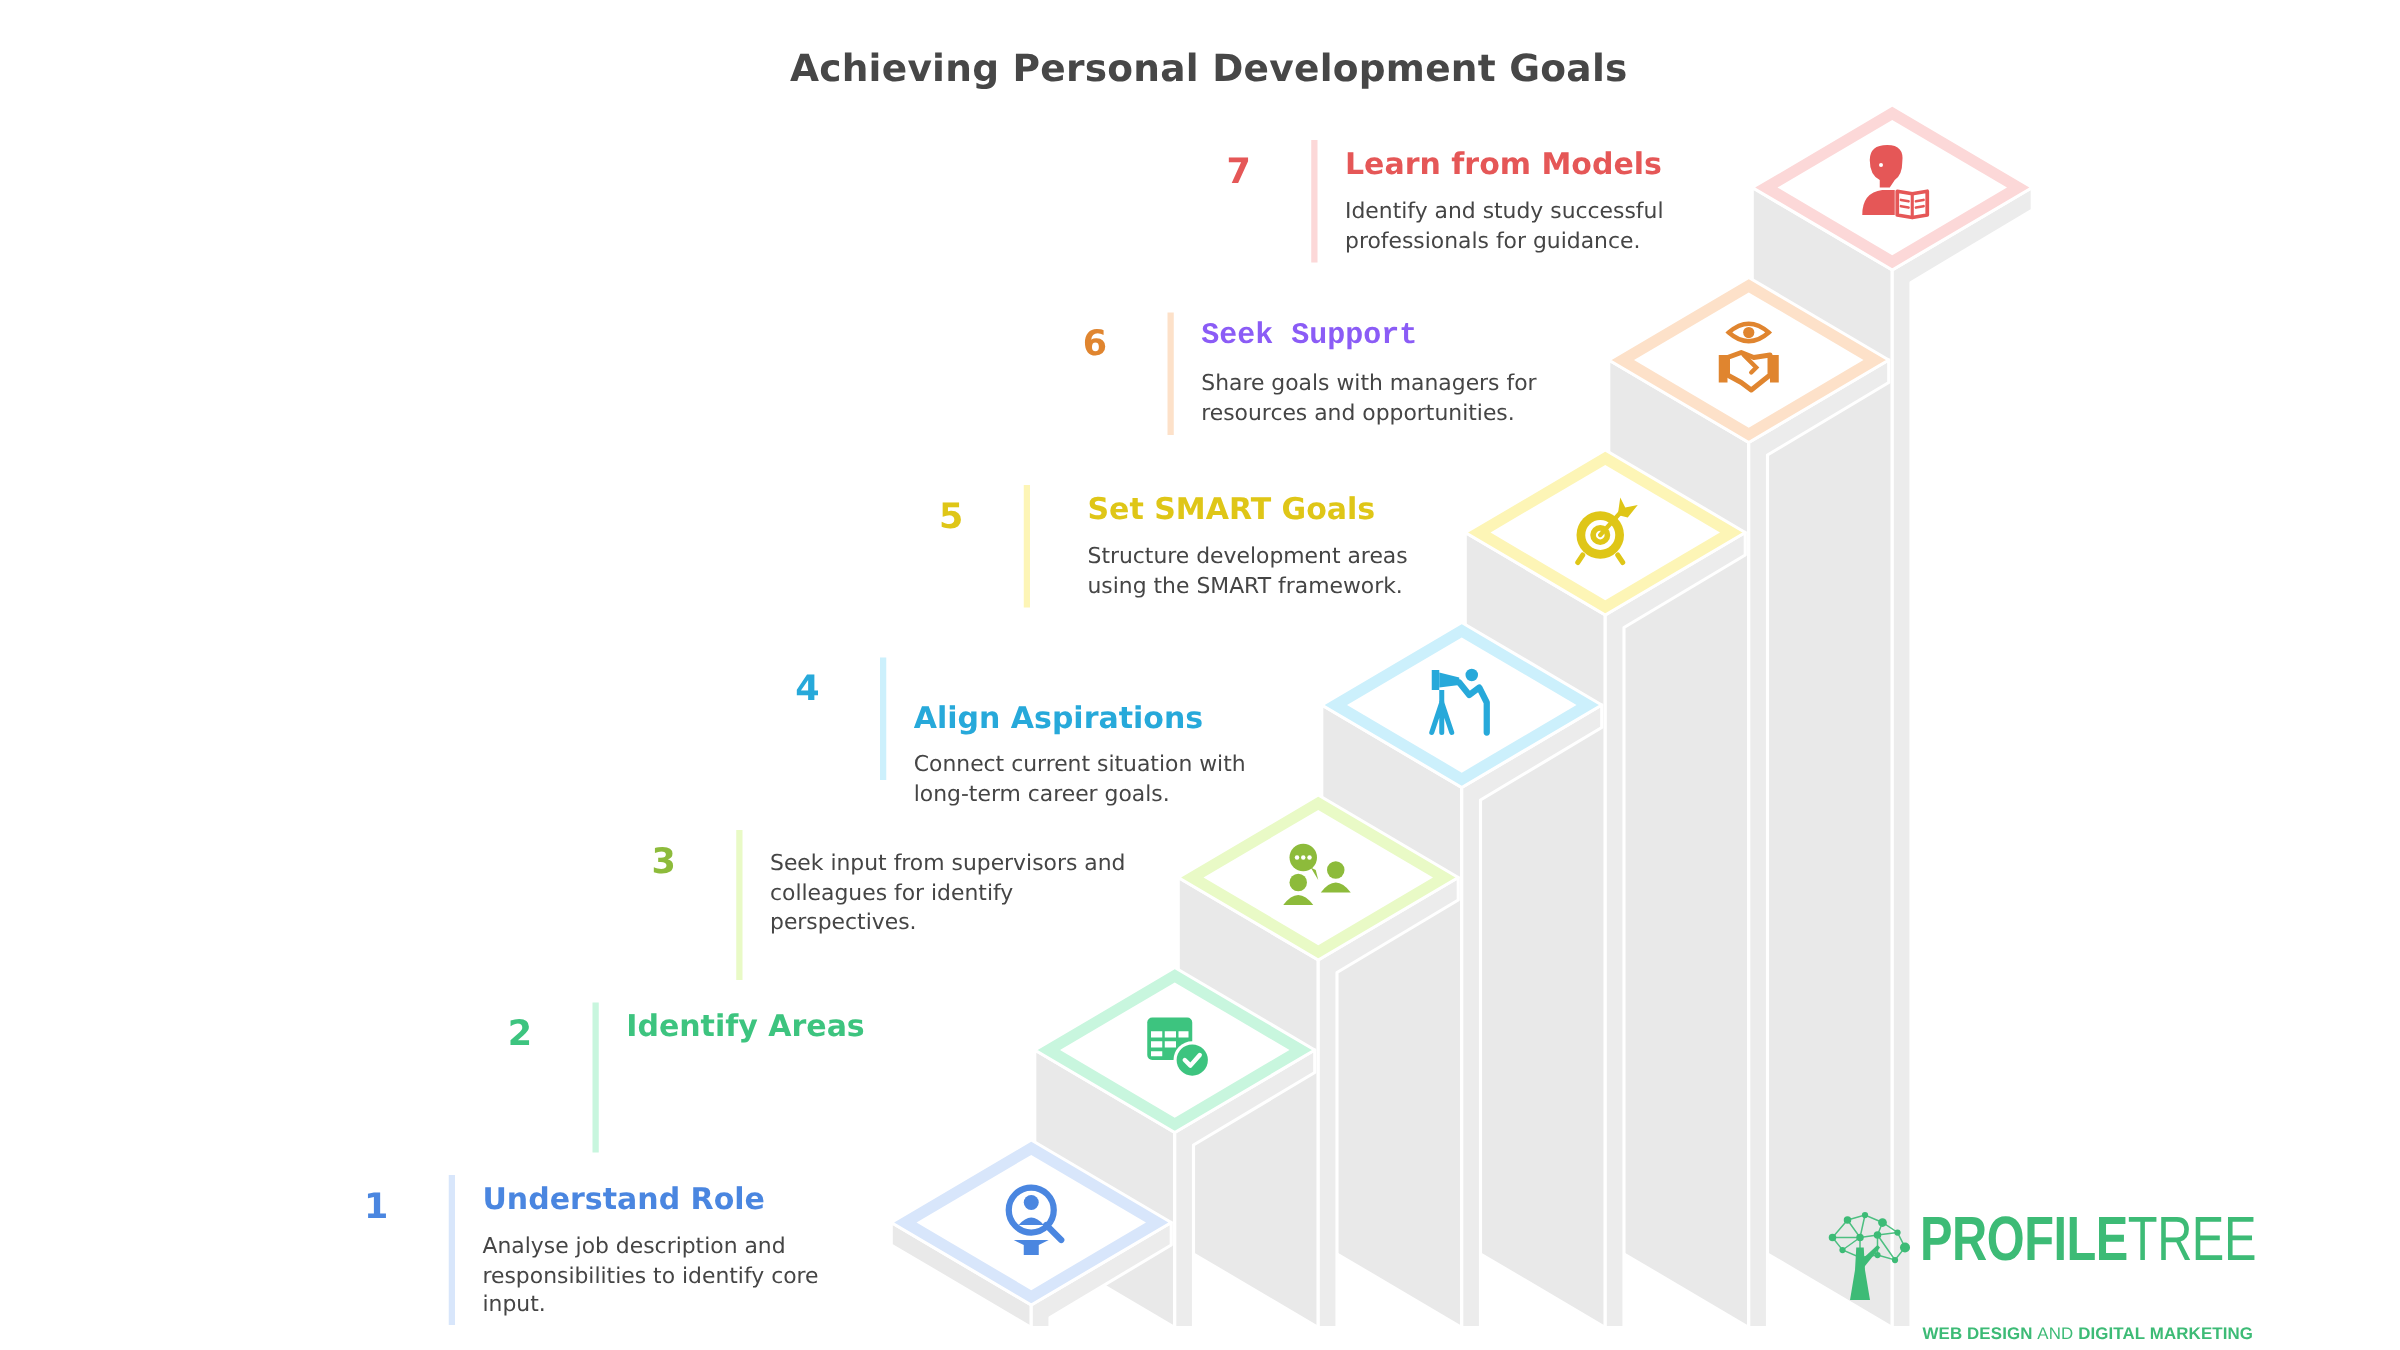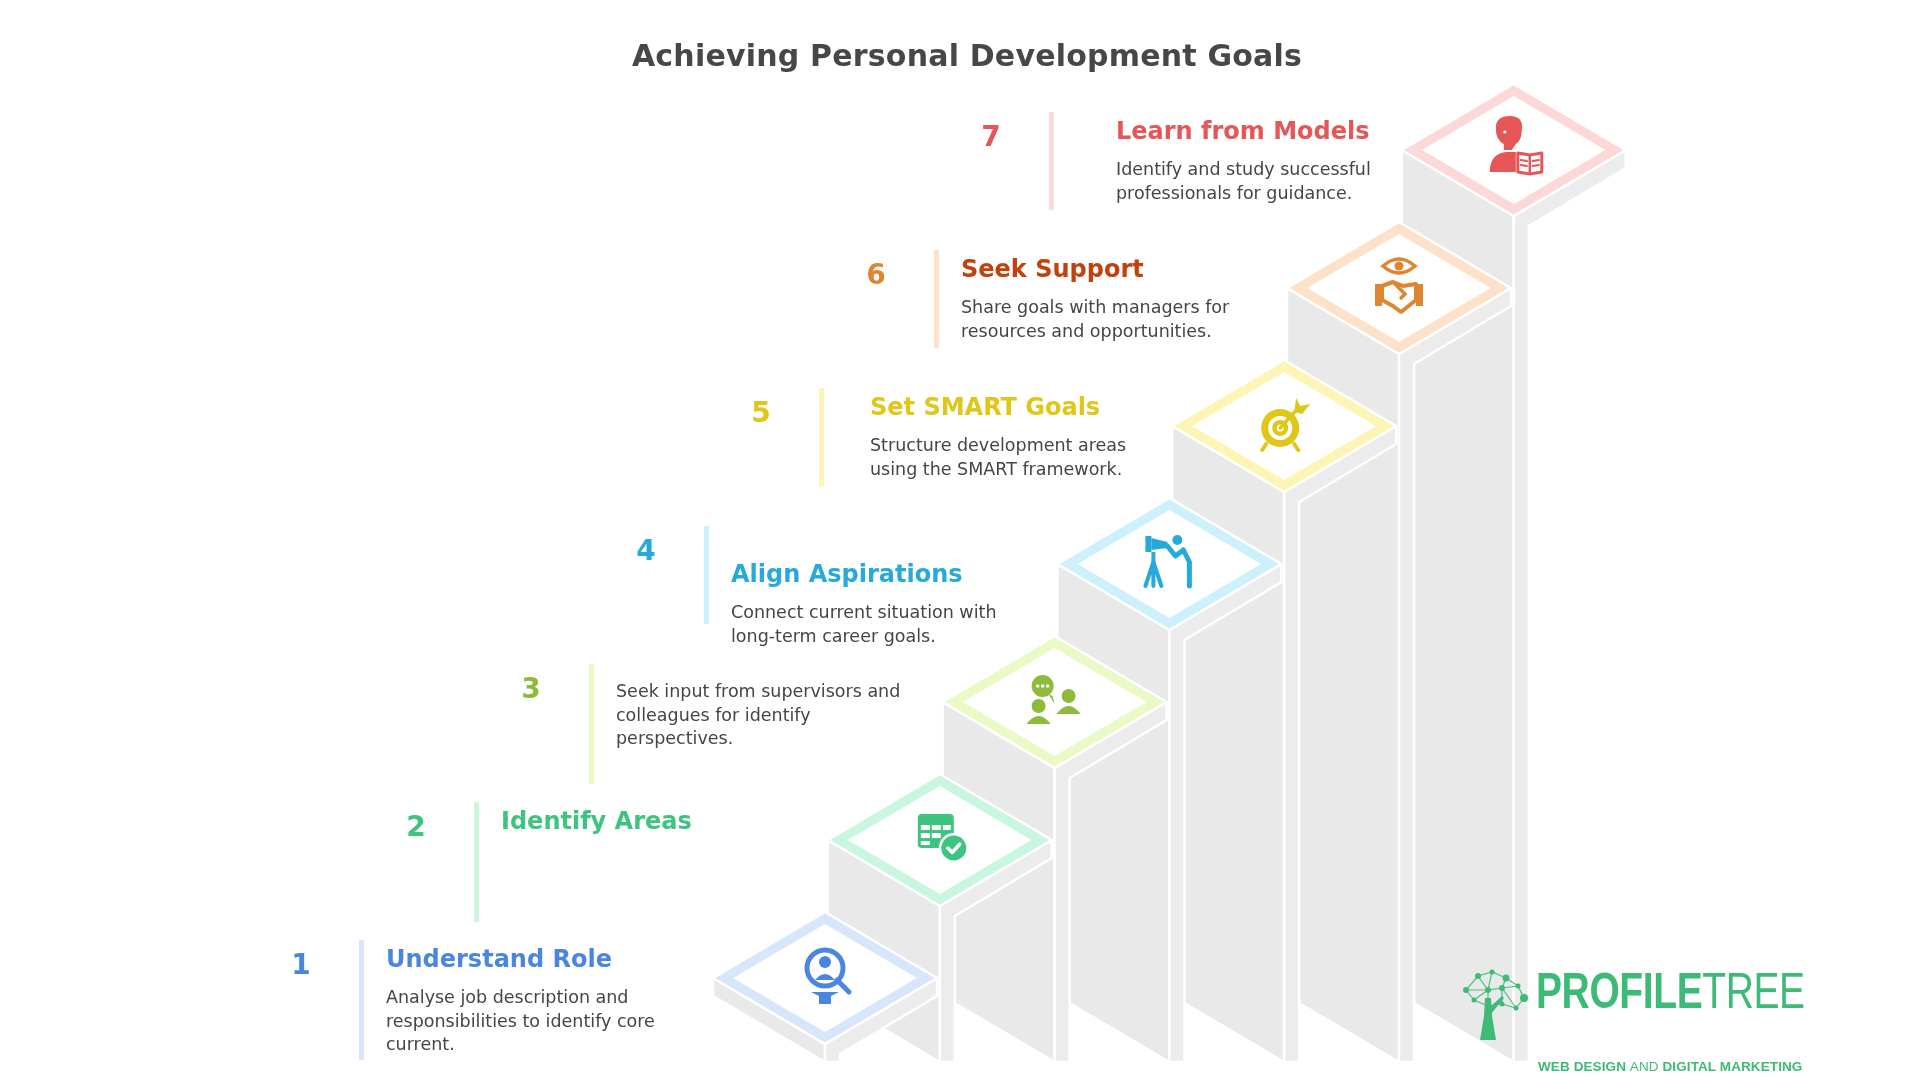--- a/index.html
+++ b/index.html
@@ -134,21 +134,21 @@
   </svg>
 
 <div id="labels">
     <div class="step-num" style="left: 286px; top: 948px; color: rgb(74, 134, 224);">1</div>
     <div class="step-bar" style="left: 359px; top: 940px; background: rgb(216, 230, 251); height: 120px;"></div>
     <div class="step-text" style="left: 386px; top: 944px;">
       <div class="step-title" style="color: rgb(74, 134, 224);">Understand Role</div>
       <div class="step-desc">
         <div>Analyse job description and</div>
         <div>responsibilities to identify core</div>
-        <div>current.</div>
+        <div>input.</div>
       </div>
     </div>
     <div class="step-num" style="left: 401px; top: 810px; color: rgb(61, 196, 127);">2</div>
     <div class="step-bar" style="left: 474px; top: 802px; background: rgb(200, 246, 222); height: 120px;"></div>
     <div class="step-text" style="left: 501px; top: 806px;">
       <div class="step-title" style="color: rgb(61, 196, 127);">Identify Areas</div>
     </div>
     <div class="step-num" style="left: 516px; top: 672px; color: rgb(141, 187, 59);">3</div>
     <div class="step-bar" style="left: 589px; top: 664px; background: rgb(233, 250, 198); height: 120px;"></div>
     <div class="step-text" style="left: 616px; top: 668px;">
@@ -172,29 +172,29 @@
     <div class="step-text" style="left: 846px; top: 392px; margin-left: 24px;">
       <div class="step-title" style="color: rgb(223, 198, 23);">Set SMART Goals</div>
       <div class="step-desc">
         <div>Structure development areas</div>
         <div>using the SMART framework.</div>
       </div>
     </div>
     <div class="step-num" style="left: 861px; top: 258px; color: rgb(224, 133, 47);">6</div>
     <div class="step-bar" style="left: 934px; top: 250px; background: rgb(253, 225, 201); height: 98px;"></div>
     <div class="step-text" style="left: 961px; top: 254px;">
-      <div class="step-title" style="color: #c2410c;">Seek Support</div>
+      <div class="step-title" style="color: #8b5cf6; font-family: Liberation Mono, monospace;">Seek Support</div>
       <div class="step-desc">
         <div>Share goals with managers for</div>
         <div>resources and opportunities.</div>
       </div>
     </div>
     <div class="step-num" style="left: 976px; top: 120px; color: rgb(229, 87, 87);">7</div>
     <div class="step-bar" style="left: 1049px; top: 112px; background: rgb(252, 216, 216); height: 98px;"></div>
-    <div class="step-text" style="left: 1076px; top: 116px; margin-left: 40px;">
+    <div class="step-text" style="left: 1076px; top: 116px;">
       <div class="step-title" style="color: rgb(229, 87, 87);">Learn from Models</div>
       <div class="step-desc">
         <div>Identify and study successful</div>
         <div>professionals for guidance.</div>
       </div>
     </div>
   </div>
 
 <div id="logo">
   <svg width="74" height="72" viewBox="0 0 74 72" style="position:absolute;left:0;top:0">

